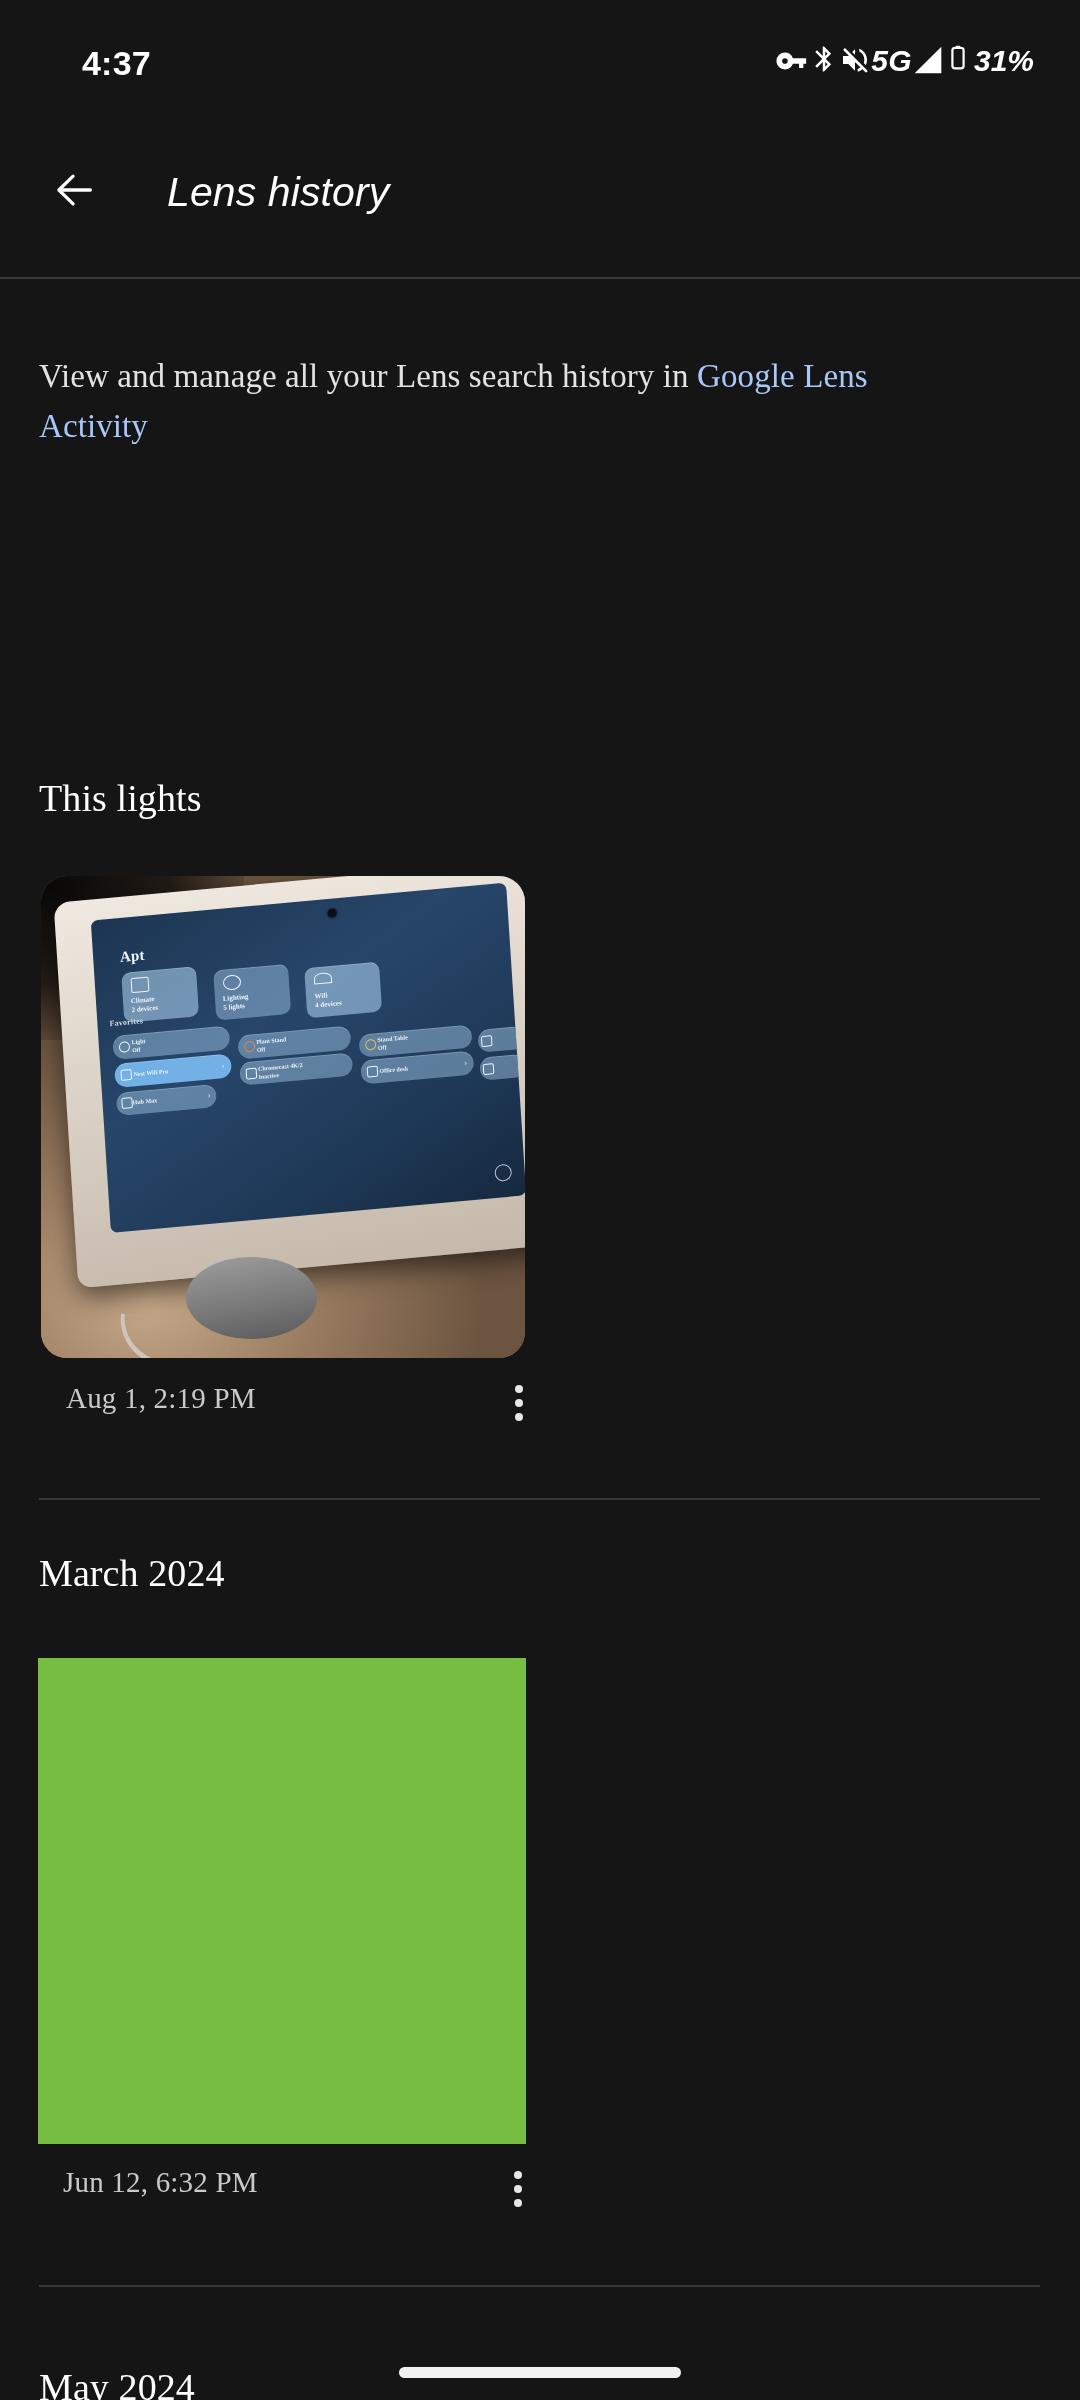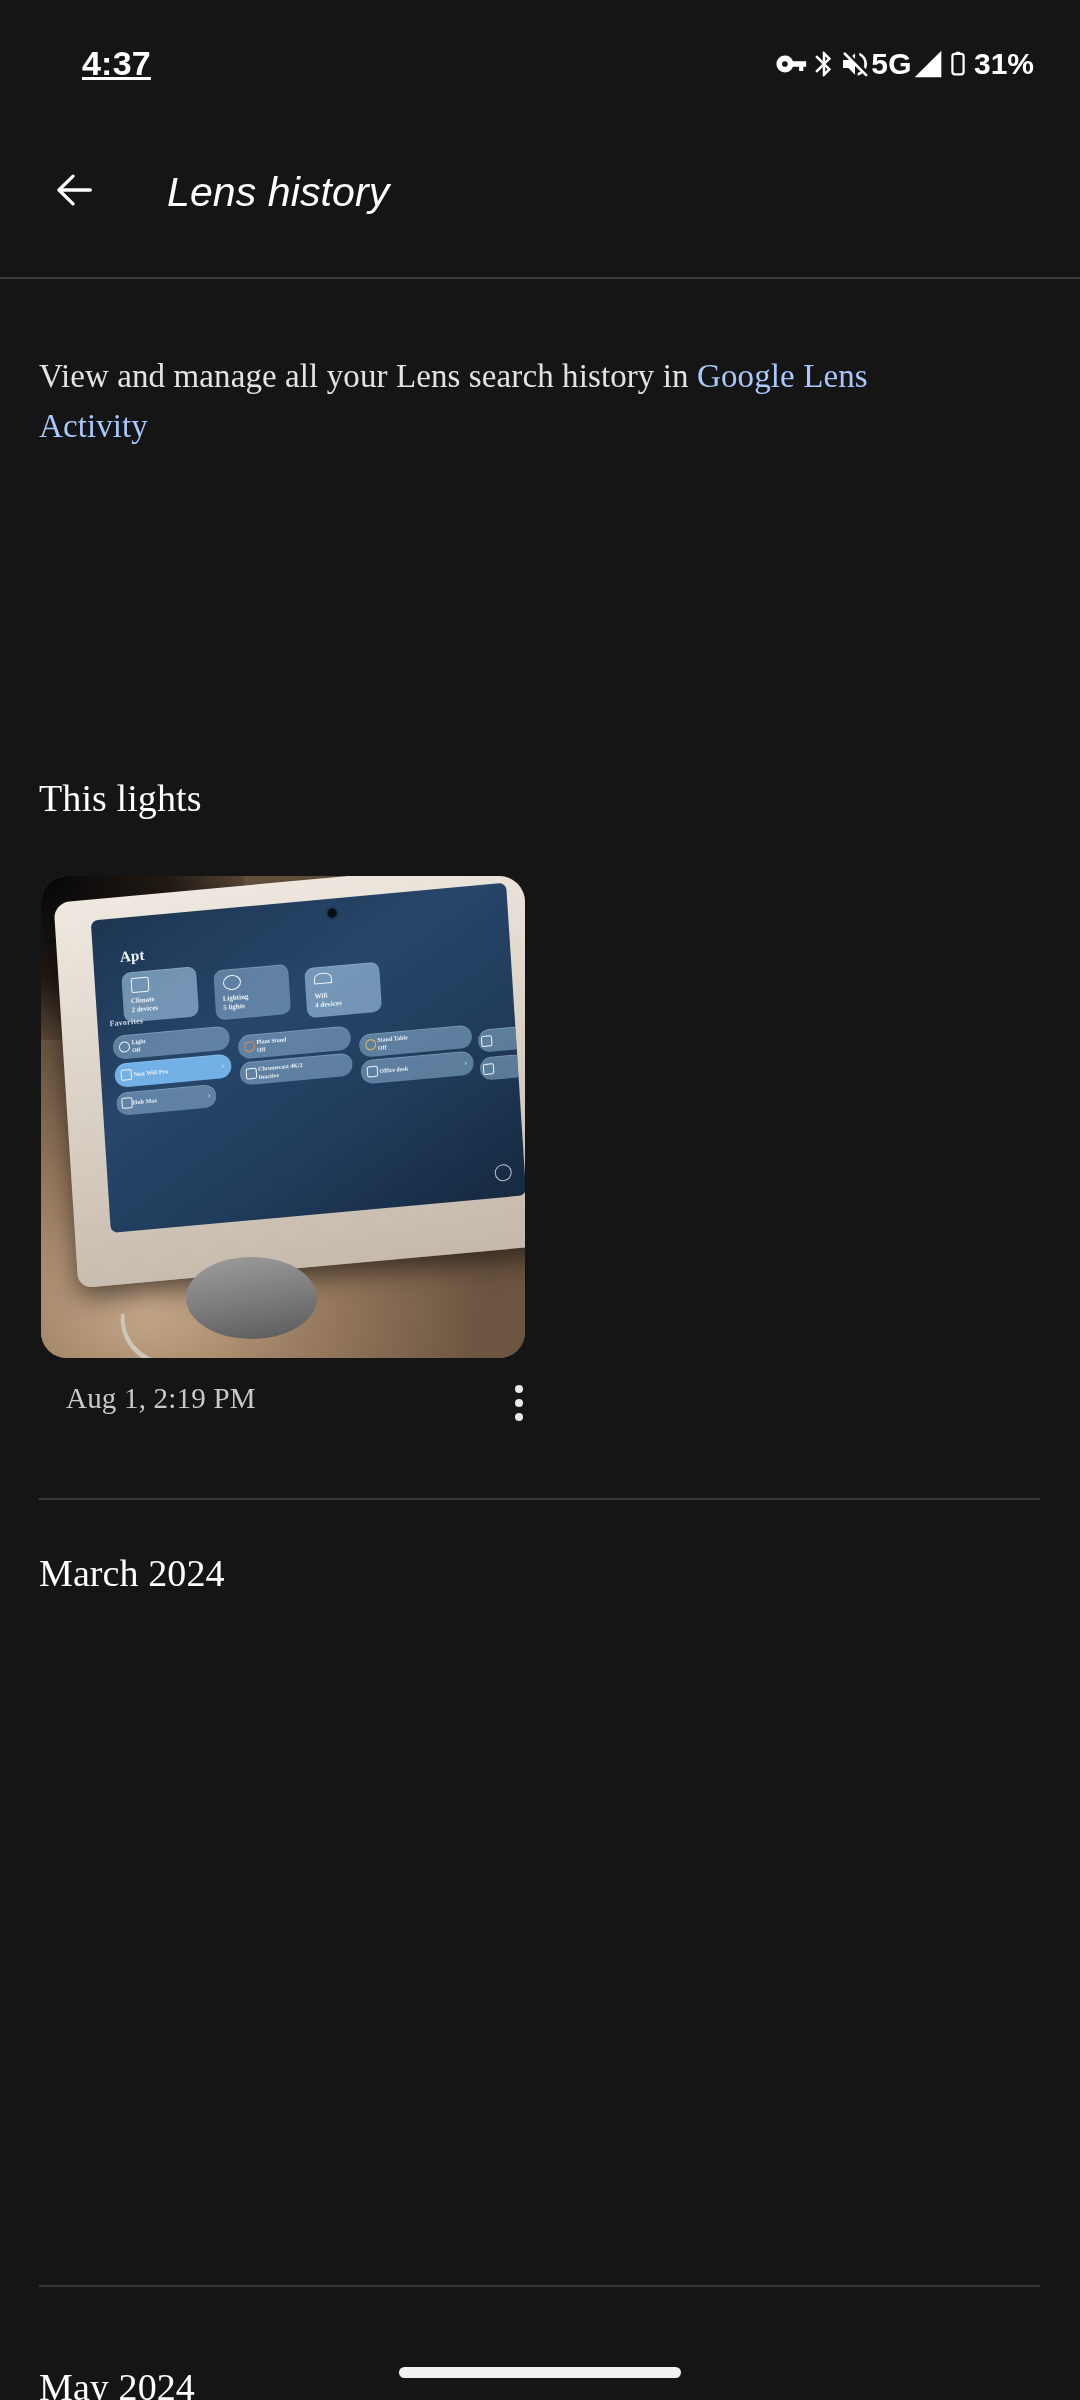--- a/index.html
+++ b/index.html
@@ -27,28 +27,27 @@
     background: #151515;
   }
   .status-time {
     position: absolute;
     left: 82px; top: 44px;
     font-size: 34px;
     font-weight: 700;
     color: #ffffff;
     letter-spacing: 0.2px;
     line-height: 38px;
-    text-decoration: underline;
   }
   .status-icons {
     position: absolute;
     right: 46px; top: 44px;
     height: 40px;
     display: flex;
-    align-items: center;
+    font-style: italic;
   }
   .status-icons svg { display: block; }
   .status-5g {
     font-size: 30px;
     font-weight: 700;
     color: #fff;
     line-height: 34px;
     letter-spacing: 0.3px;
   }
   .status-batt-pct {
@@ -482,20 +481,33 @@
           <i></i>
           <i></i>
         </div>
       </div>
     </div>
 
     <div class="divider" id="div-1"></div>
 
     <div class="section-title" id="sec-june">March 2024</div>
 
+    <div class="card" id="card-jun12">
+      <div class="thumb" id="thumb-jun12">
+        <div class="green-fill" id="green-fill" style="background: rgb(118, 190, 66);"></div>
+      </div>
+      <div class="card-footer">
+        <div class="card-date">Jun 12, 6:32 PM</div>
+        <div class="kebab">
+          <i></i>
+          <i></i>
+          <i></i>
+        </div>
+      </div>
+    </div>
 
     <div class="divider" id="div-2"></div>
 
     <div class="section-title" id="sec-may">May 2024</div>
 
   </div>
 
   <div class="gesture-pill"></div>
 </div>
 

